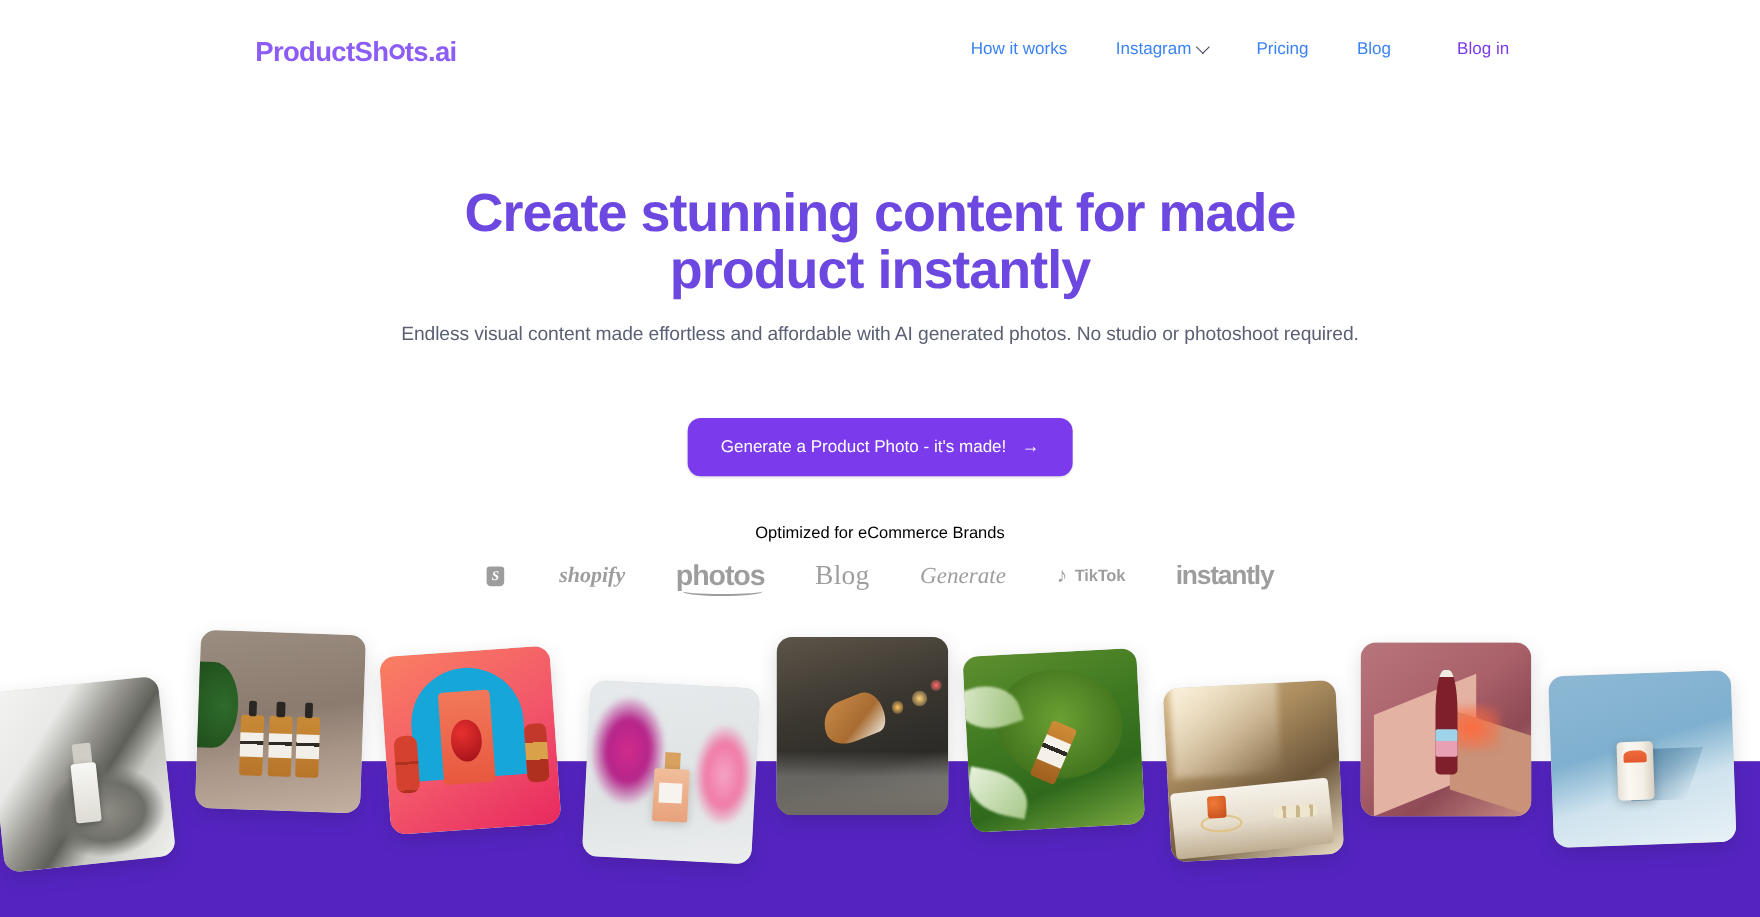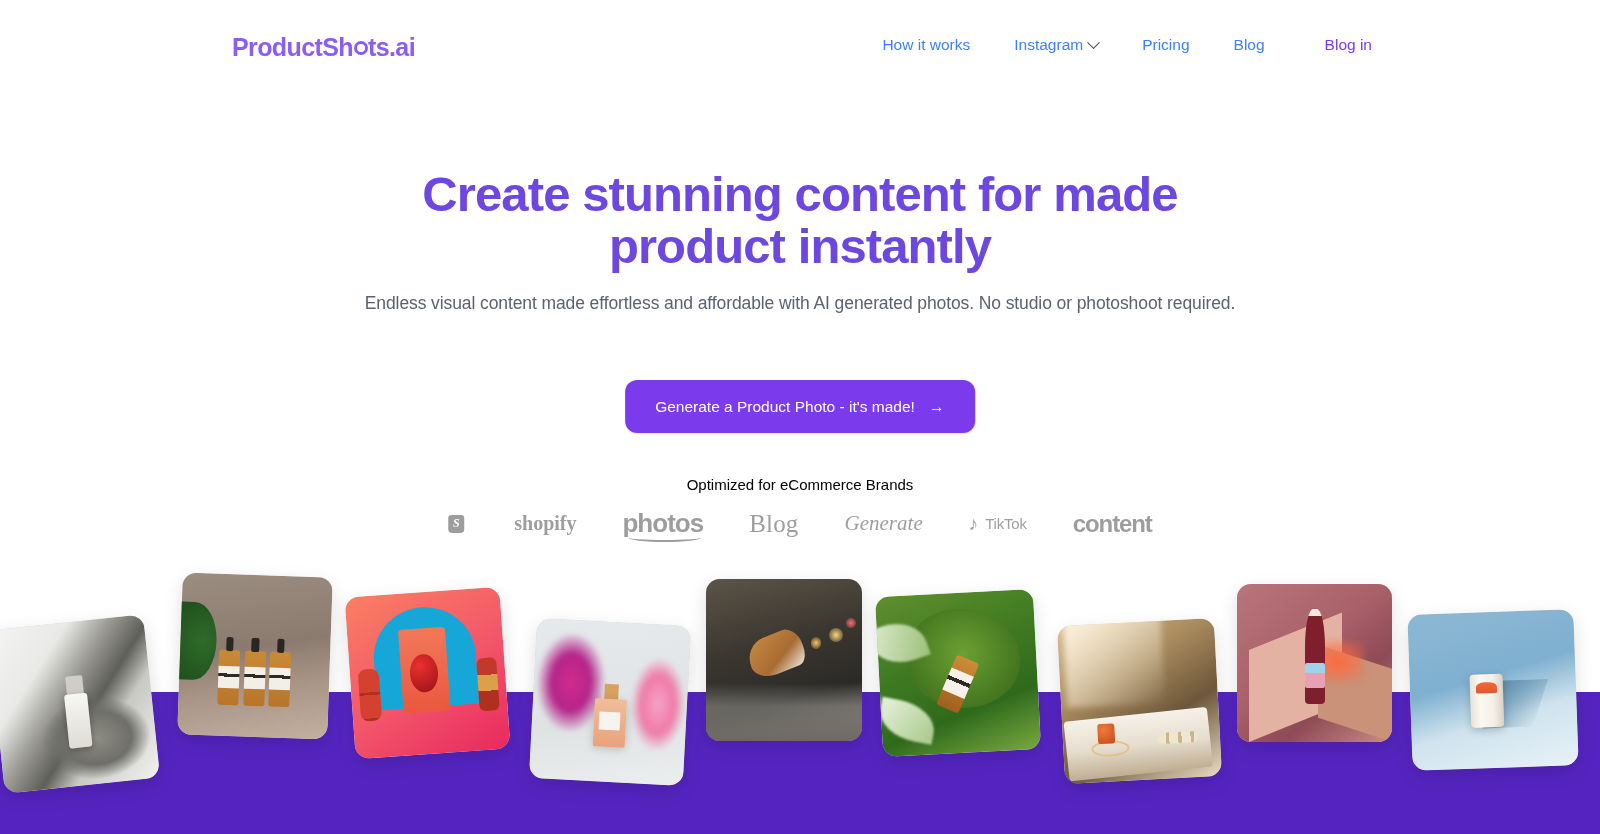--- a/index.html
+++ b/index.html
@@ -64,32 +64,32 @@
   .optimized {
     position: absolute; top: 476px; left: 50%; transform: translateX(-50%);
     font-size: 15px; color: #000000; white-space: nowrap;
   }
   .brands {
     position: absolute; top: 508px; left: 50%; transform: translateX(-50%);
     display: flex; align-items: center; justify-content: center; gap: 46px;
     filter: grayscale(1); opacity: .62;
   }
   .brand { display: flex; align-items: center; gap: 5px; color: #5c6370; white-space: nowrap; }
-  .brand-shopify { font-size: 20px; font-weight: 700; font-family: "Liberation Serif", serif; margin-left: 45px; }
+  .brand-shopify { font-size: 20px; font-style: italic; font-weight: 700; font-family: "Liberation Serif", serif; margin-left: 45px; }
   .shopify-bag { width: 16px; height: 18px; background: #5c6370; border-radius: 3px 3px 4px 4px;
                  position: relative; display:inline-block; }
   .shopify-bag::after { content: "S"; position: absolute; left: 0; right: 0; top: 1px;
                  font-size: 12px; color: #fff; text-align: center; font-style: italic;
                  font-family: "Liberation Serif", serif; font-weight: 700; }
   .brand-amazon { font-size: 26px; font-weight: 700; letter-spacing: -1px; position: relative; }
   .amazon-smile { position: absolute; left: 6px; right: 2px; bottom: -3px; height: 9px;
                   border-bottom: 2.4px solid #5c6370; border-radius: 0 0 50% 50%; }
   .brand-etsy { font-size: 25px; font-family: "Liberation Serif", serif; letter-spacing: 0.2px; }
   .brand-instagram { font-size: 21px; font-family: "Liberation Serif", serif; font-style: italic; }
-  .brand-tiktok { font-size: 15px; font-weight: 400; letter-spacing: -0.2px; }
+  .brand-tiktok { font-size: 15px; font-weight: 700; letter-spacing: -0.2px; }
   .tiktok-note { font-size: 19px; font-weight: 400; margin-right: 2px; }
   .brand-facebook { font-size: 24px; font-weight: 700; letter-spacing: -1.1px; }
 
   
   .band {
     position: absolute; left: 0; top: 692px; width: 1600px; height: 142px;
     background: #5524C0; z-index: 10;
   }
 
   
@@ -262,21 +262,21 @@
         <span>Blog</span>
       </div>
       <div class="brand brand-instagram">
         <span>Generate</span>
       </div>
       <div class="brand">
         <span class="tiktok-note">♪</span>
         <span class="brand-tiktok">TikTok</span>
       </div>
       <div class="brand brand-facebook">
-        <span>content</span>
+        <span>instantly</span>
       </div>
     </div>
   </section>
 
   <div class="strip">
 
     <div class="card" style="left:-4px; top:622px; width:156px; height:164px; transform: rotate(-6deg);">
       <div class="ph ph-serum"></div>
     </div>
 

